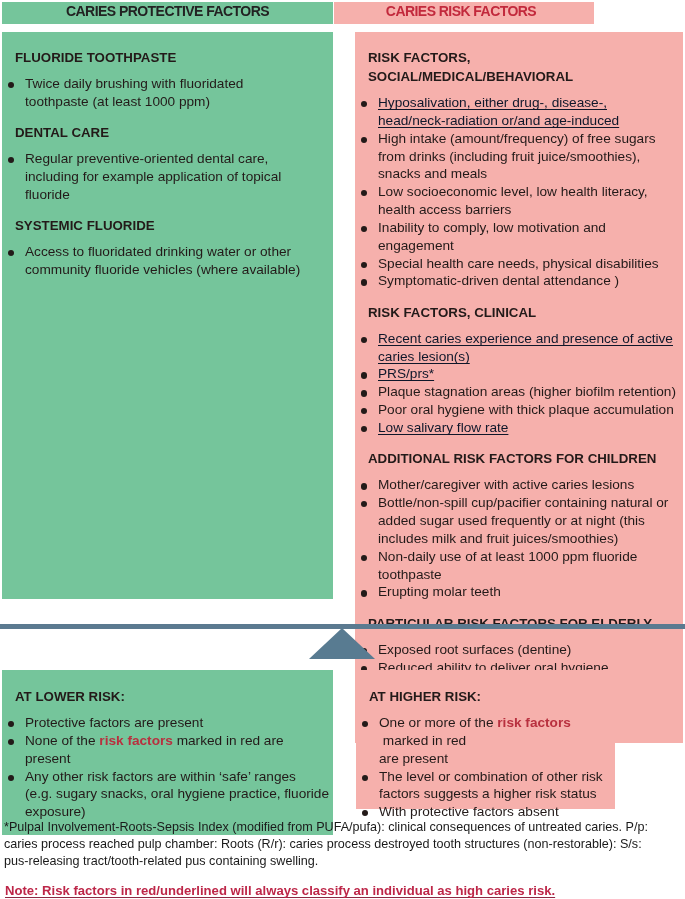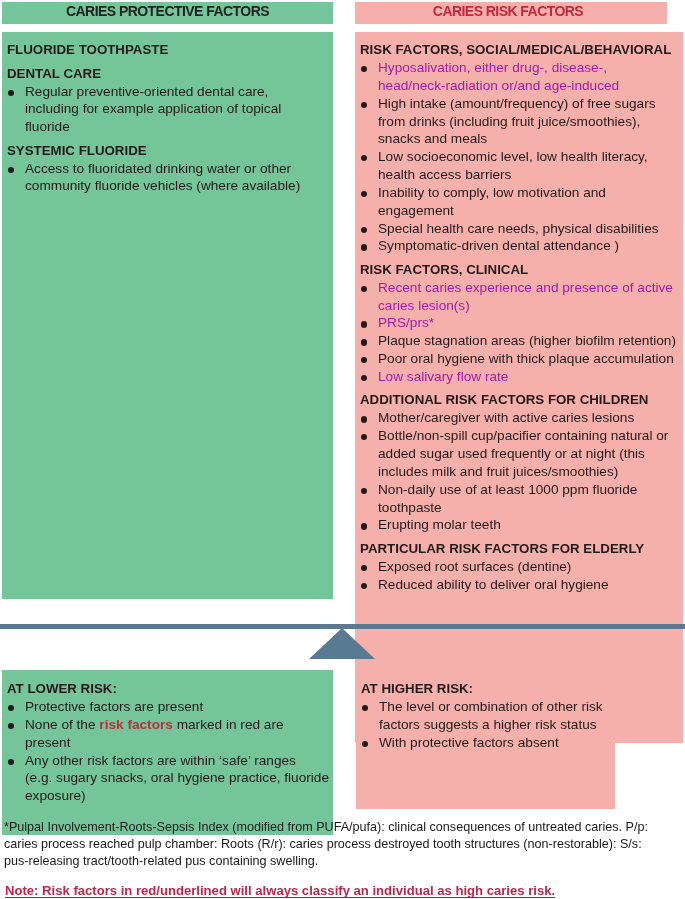--- a/index.html
+++ b/index.html
@@ -5,46 +5,46 @@
 <style>
   html,body{margin:0;padding:0;}
   body{width:685px;height:899px;background:#ffffff;
        font-family:"Liberation Sans",sans-serif;position:relative;overflow:hidden;
        -webkit-font-smoothing:antialiased;}
 
   
   .hdr{position:absolute;height:21.5px;display:flex;align-items:center;justify-content:center;
        font-weight:bold;font-size:14px;letter-spacing:-0.55px;box-sizing:border-box;padding-bottom:3px;text-align:right;}
   #hdr-green{left:2px;top:2px;width:331px;background:#75c59b;color:#222222;}
-  #hdr-pink {left:355px;top:2px;width:312px;background:#f6b0ac;color:#c2293c;padding-right:6px;}
+  #hdr-pink {left:334px;top:2px;width:260px;background:#f6b0ac;color:#c2293c;padding-right:6px;}
 
   
   .panel{position:absolute;box-sizing:border-box;}
   #panel-green{left:2px;  top:32px;width:331px;height:567px;background:#75c59b;padding:8px 24px 0 5px;}
   #panel-pink {left:355px;top:32px;width:328px;height:711px;background:#f6b0ac;padding:8px 3px 0 5px;}
 
   
   .divider{position:absolute;left:0;top:624px;width:685px;height:5px;background:#5b7a90;}
   .tri{position:absolute;left:309px;top:628px;width:0;height:0;
        border-left:33px solid transparent;border-right:33px solid transparent;
        border-bottom:31px solid #587b91;}
 
   
   .obox{position:absolute;box-sizing:border-box;}
   #box-green{left:2px;  top:670px;width:331px;height:165px;background:#75c59b;padding:9px 0 0 5px;}
   #box-pink {left:356px;top:670px;width:259px;height:139px;background:#f6b0ac;padding:9px 0 0 5px;}
 
   
-  .sec-title{font-weight:bold;font-size:13.3px;color:#231a19;line-height:19px;margin:0;padding-top:4.5px;}
+  .sec-title{font-weight:bold;font-size:13.3px;color:#231a19;line-height:19px;margin:8px;padding-top:4.5px;}
   .sec-title.first{padding-top:0;}
   ul{margin:0;padding:0;list-style:none;}
   li{position:relative;padding-left:18px;font-size:13.65px;color:#231a19;line-height:17.85px;white-space:pre-line;}
   li:before{content:"";position:absolute;left:1px;top:7px;width:6.2px;height:6.2px;
             border-radius:50%;background:#231a19;}
-  .red{color:#a21caf;text-decoration-skip-ink:none;
+  .red{color:#0f172a;text-decoration:underline;text-decoration-skip-ink:none;
        text-underline-offset:1.5px;text-decoration-thickness:1px;}
   .redb{color:#b8303f;font-weight:bold;}
 
   .footnote{position:absolute;left:4px;top:819px;width:652px;font-size:12.6px;line-height:17px;color:#1a1a1a;}
   .note{position:absolute;left:5px;top:882px;font-size:13.1px;line-height:17px;font-weight:bold;
         color:#bd2648;text-decoration:underline;text-decoration-skip-ink:none;
         text-decoration-color:#8d2742;text-underline-offset:2px;text-decoration-thickness:1px;}
 </style>
 </head>
 <body>
@@ -52,20 +52,23 @@
 <div class="hdr" id="hdr-green">
     <span>CARIES PROTECTIVE FACTORS</span>
   </div>
 
 <div class="hdr" id="hdr-pink">
     <span>CARIES RISK FACTORS</span>
   </div>
 
 <div class="panel" id="panel-green">
     <div class="sec-title first">FLUORIDE TOOTHPASTE</div>
+    <ul>
+      <li><span>Twice daily brushing with fluoridated toothpaste (at least 1000 ppm)</span></li>
+    </ul>
     <div class="sec-title">DENTAL CARE</div>
     <ul>
       <li><span>Regular preventive-oriented dental care, including for example application of topical fluoride</span></li>
     </ul>
     <div class="sec-title">SYSTEMIC FLUORIDE</div>
     <ul>
       <li><span>Access to fluoridated drinking water or other community fluoride vehicles (where available)</span></li>
     </ul>
   </div>
 <div class="panel" id="panel-pink">
@@ -111,19 +114,21 @@
       <li><span>None of the </span><span class="redb">risk factors</span><span> marked in red are
 present</span></li>
       <li><span>Any other risk factors are within ‘safe’ ranges
 (e.g. sugary snacks, oral hygiene practice, fluoride
 exposure)</span></li>
     </ul>
   </div>
 <div class="obox" id="box-pink">
     <div class="sec-title first">AT HIGHER RISK:</div>
     <ul>
+      <li><span>One or more of the </span><span class="redb">risk factors</span><span> &nbsp;marked in red
+are present</span></li>
       <li><span>The level or combination of other risk factors suggests a higher risk status</span></li>
       <li><span>With protective factors absent</span></li>
     </ul>
   </div>
 
 <div class="footnote">*Pulpal Involvement-Roots-Sepsis Index (modified from PUFA/pufa): clinical consequences of untreated caries. P/p: caries process reached pulp chamber: Roots (R/r): caries process destroyed tooth structures (non-restorable): S/s: pus-releasing tract/tooth-related pus containing swelling.</div>
 <div class="note">Note: Risk factors in red/underlined will always classify an individual as high caries risk. </div>
 
 </body></html>

